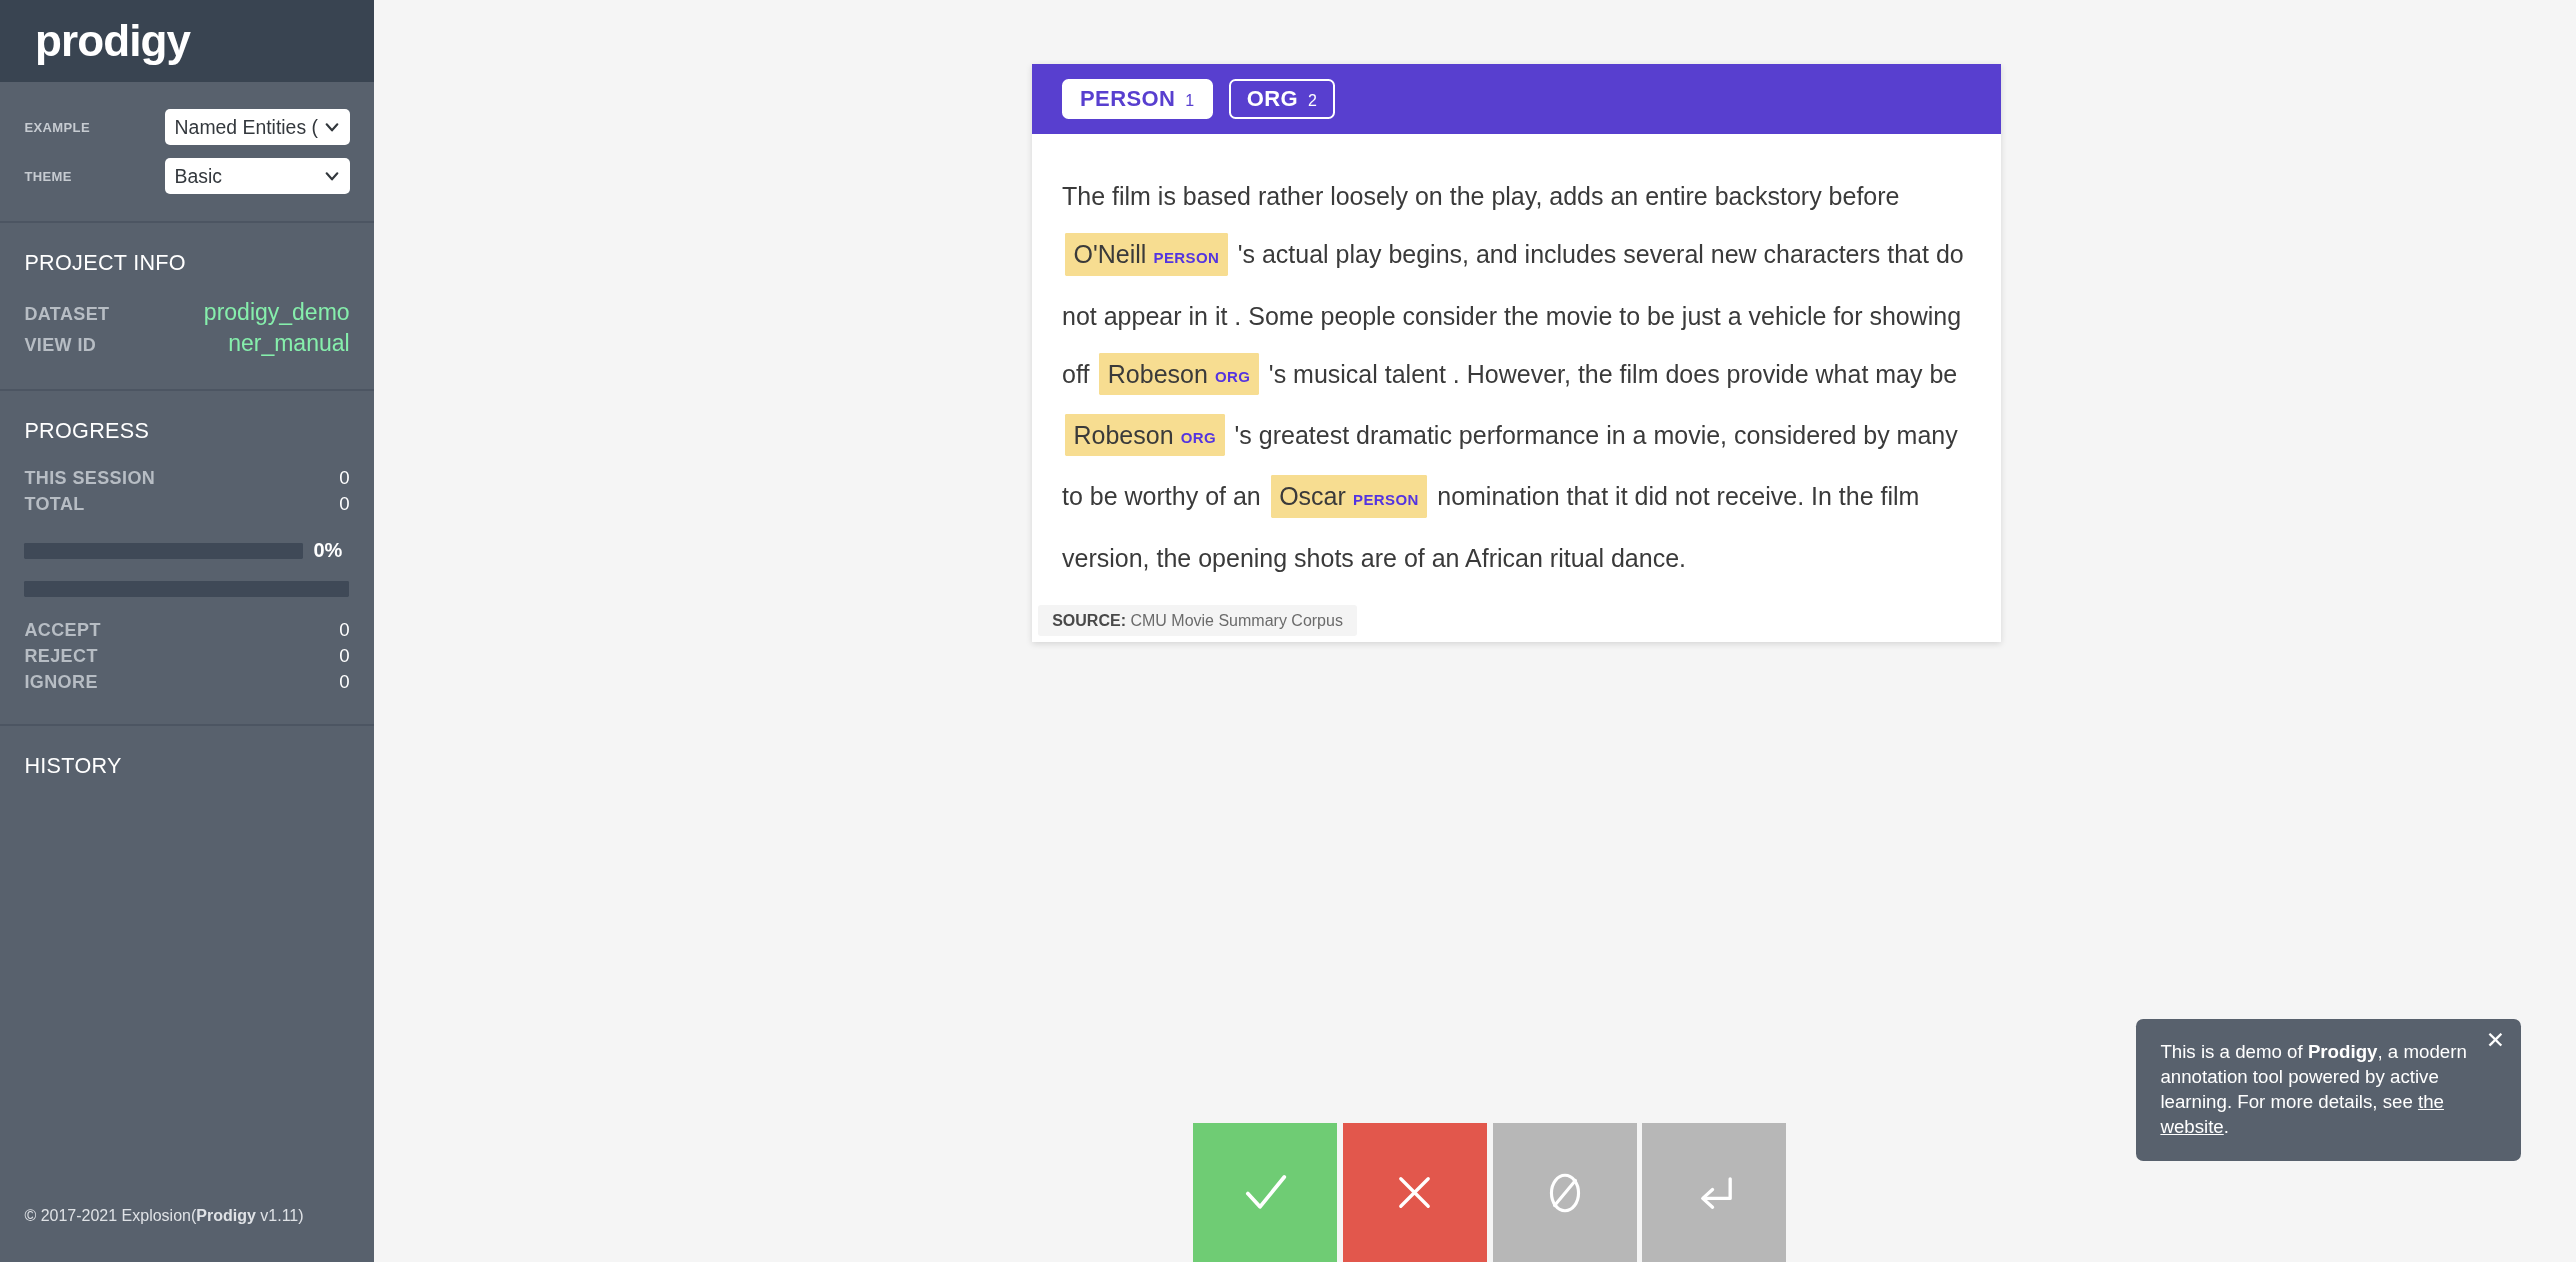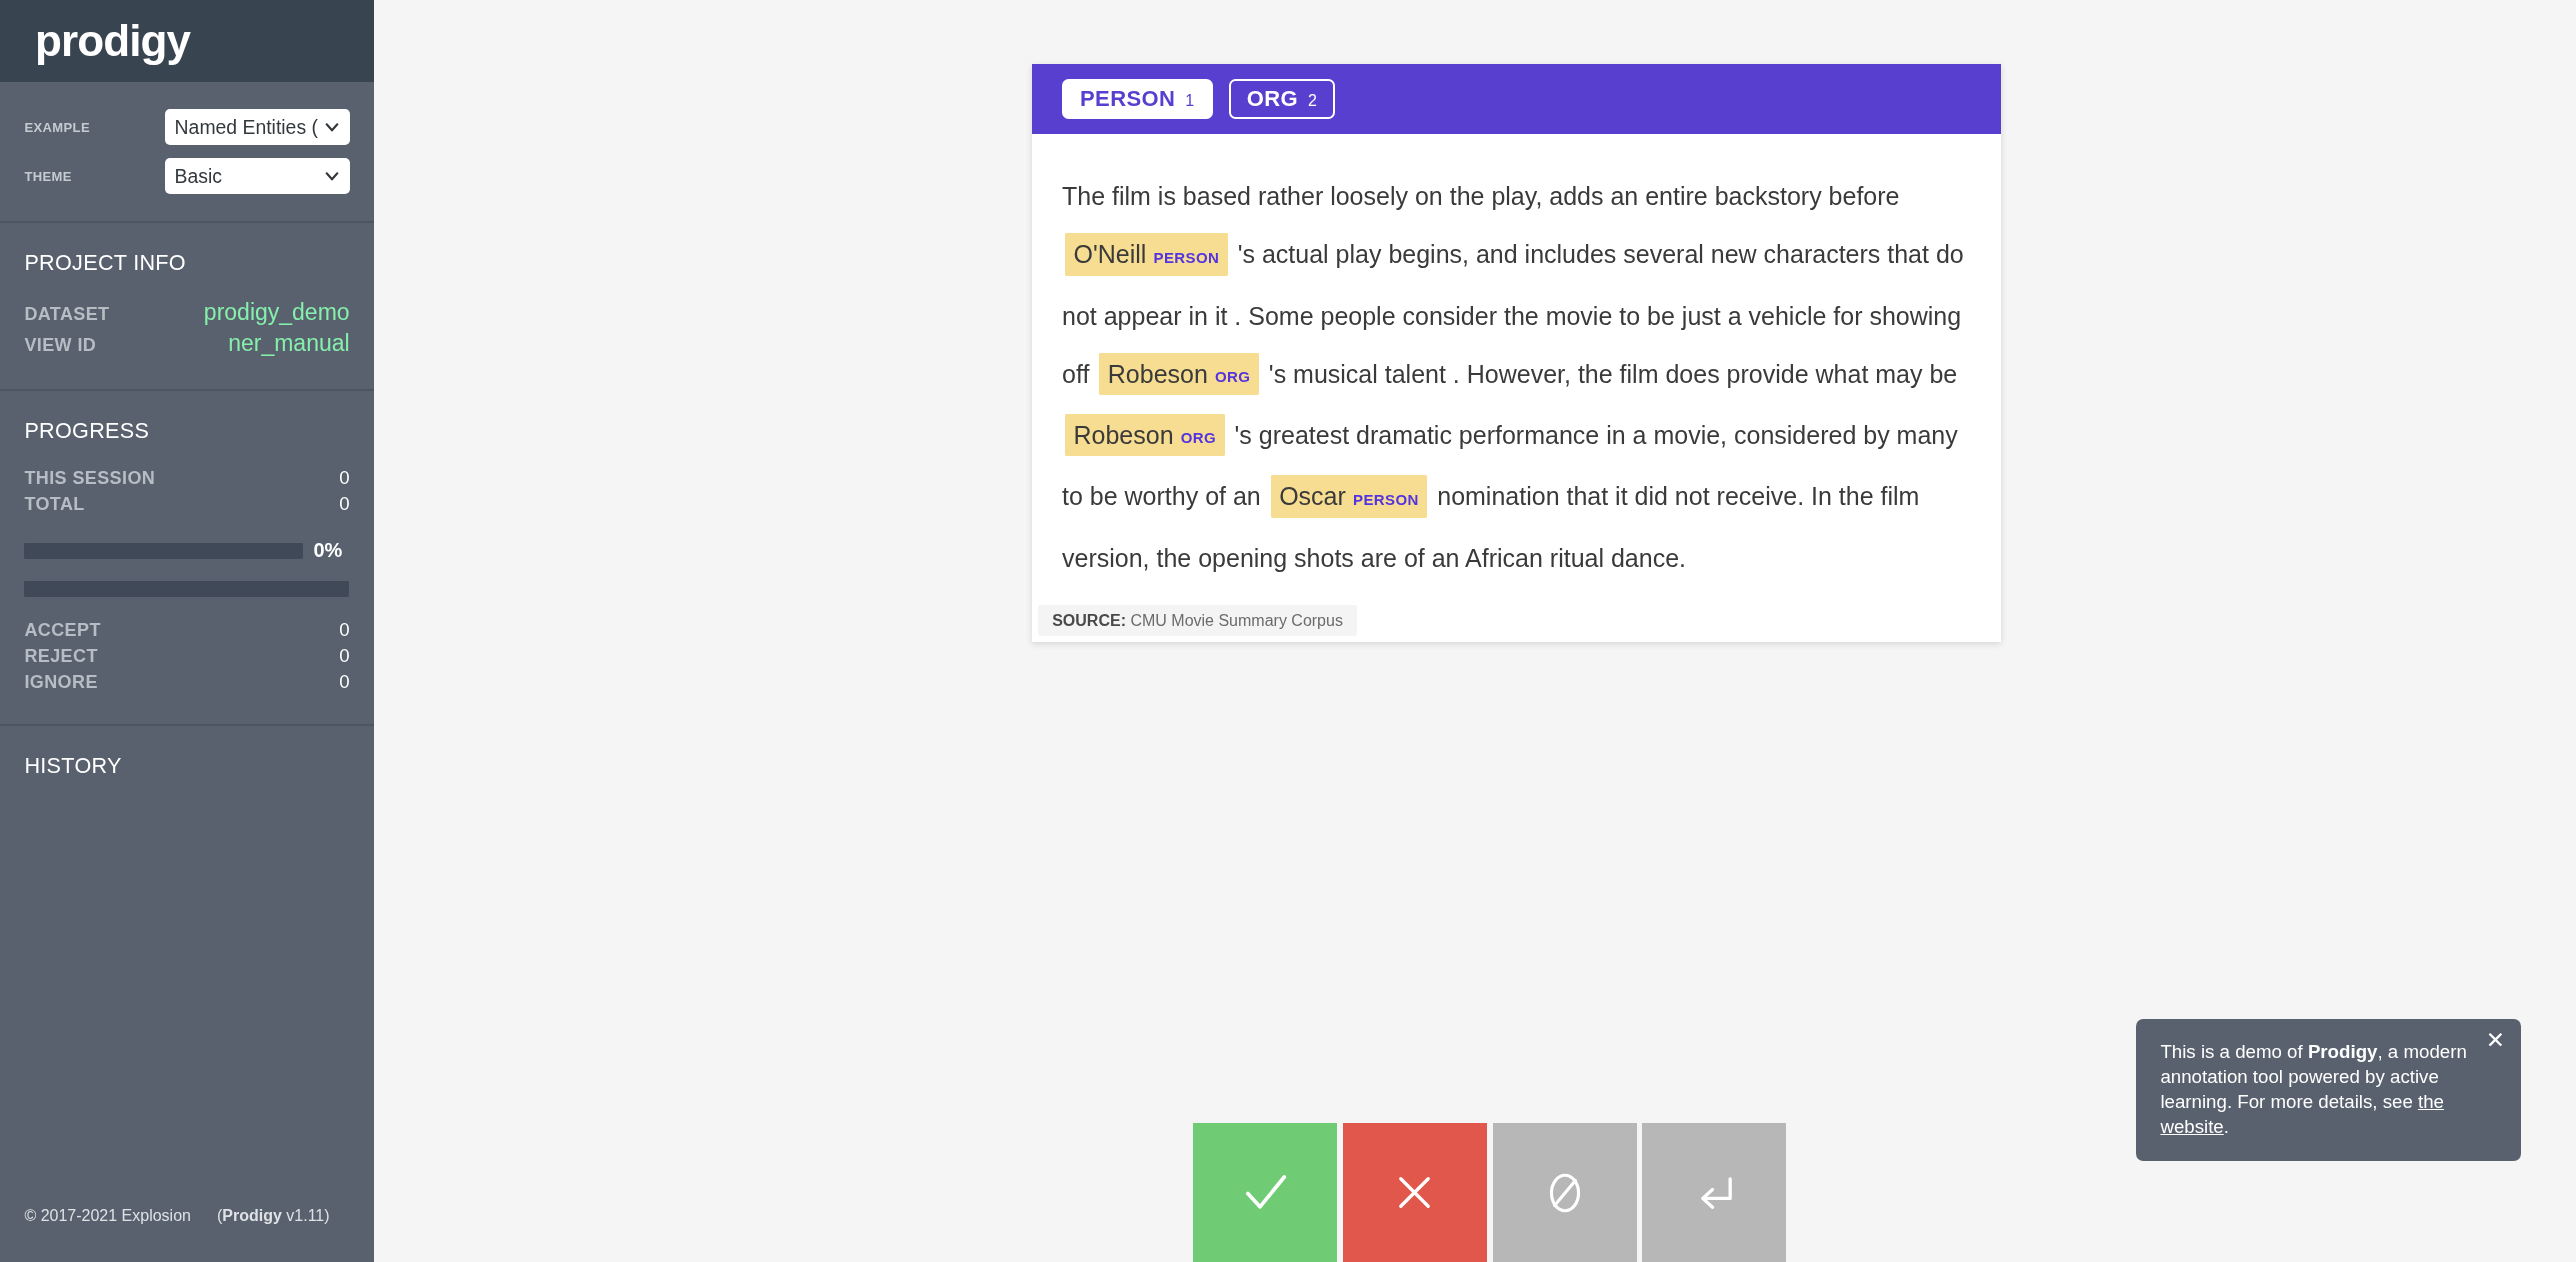--- a/index.html
+++ b/index.html
@@ -95,21 +95,21 @@
   .bar-b { width: 325px; }
   .pct {
     font-size: 20px; font-weight: 700; color: #ffffff;
     white-space: nowrap;
   }
 
   .sidebar-spacer { flex: 1 1 auto; }
   .sidebar-footer {
     padding: 0 24.4px 37px 24.4px;
     font-size: 16px; color: #dfe2e6;
-    display: flex; gap: 26px; align-items: baseline;
+    display: flex; gap: 0; align-items: baseline;
   }
   .sidebar-footer .ver b { font-weight: 700; }
 
   
   .main {
     flex: 1 1 auto;
     position: relative;
     height: 1262px;
     background: #f5f5f5;
   }

